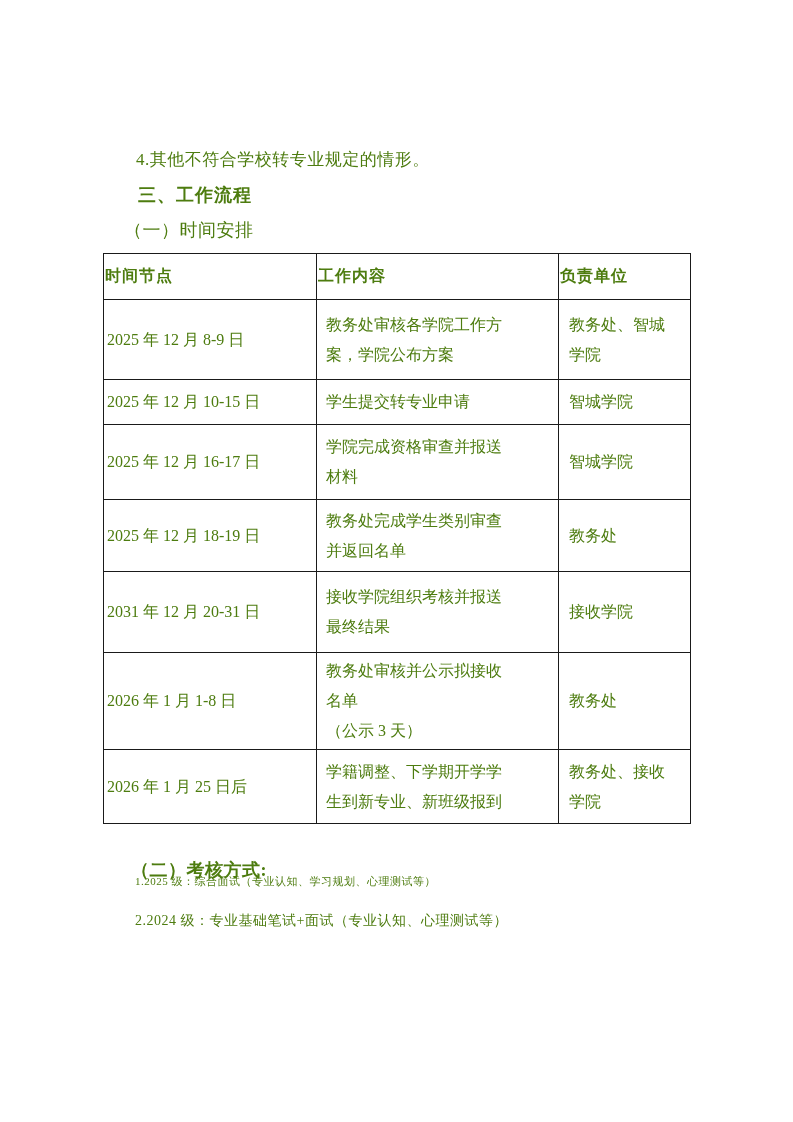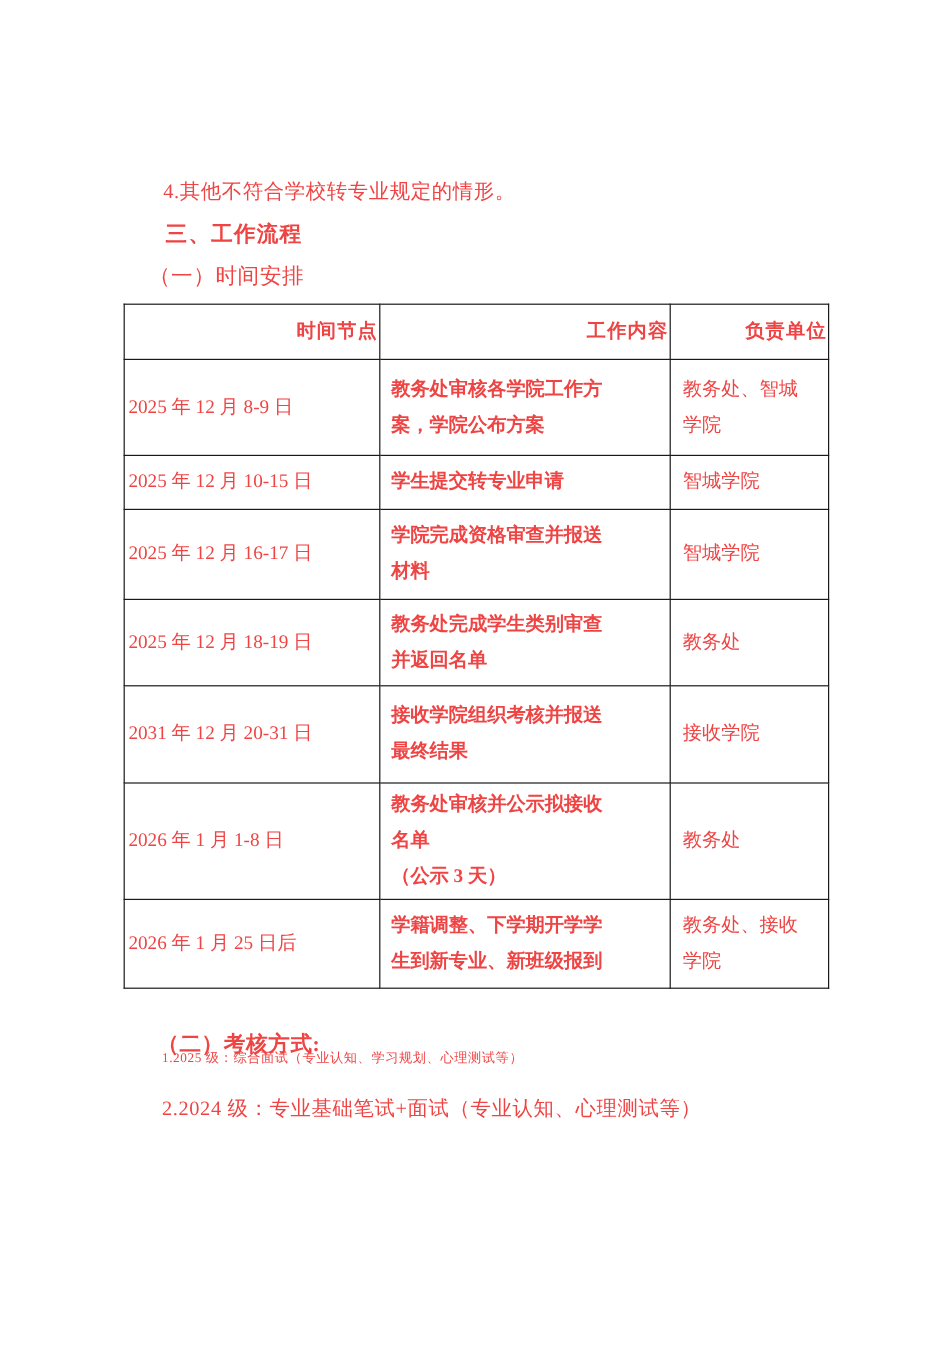--- a/index.html
+++ b/index.html
@@ -5,21 +5,21 @@
   html, body {
     margin: 0;
     padding: 0;
     background: #ffffff;
   }
   .page {
     position: relative;
     width: 793px;
     height: 1122px;
     background: #ffffff;
-    color: #ef4444;
+    color: #4d7c0f;
     font-family: "Liberation Serif", "DejaVu Serif", serif;
     overflow: hidden;
   }
   .abs { position: absolute; }
 
   .intro-line {
     left: 136px;
     top: 147px;
     font-size: 17px;
     line-height: 26px;
@@ -51,21 +51,21 @@
   }
   .assess-item-1 {
     left: 135px;
     top: 874px;
     font-size: 11px;
     letter-spacing: 0.5px;
   }
   .assess-item-2 {
     left: 135px;
     top: 912px;
-    font-size: 17px;
+    font-size: 14px;
     letter-spacing: 0.5px;
   }
 
   table.schedule {
     position: absolute;
     left: 103px;
     top: 253px;
     width: 587px;
     border-collapse: collapse;
     table-layout: fixed;
@@ -73,35 +73,34 @@
   }
   table.schedule th,
   table.schedule td {
     border: 1px solid #1a1a1a;
     vertical-align: middle;
     line-height: 30px;
     overflow: hidden;
   }
   table.schedule th {
     font-weight: bold;
-    text-align: right;
+    text-align: left;
     font-family: Liberation Mono, monospace;
     font-size: 16px;
     letter-spacing: 1px;
   }
   td.c-time {
     padding: 0 2px 0 3px;
     white-space: nowrap;
     text-align: left;
   }
   td.c-task {
     padding: 0 6px 0 9px;
     white-space: pre-line;
     text-align: left;
-    font-weight: bold;
   }
   td.c-unit {
     padding: 0 4px 0 10px;
     white-space: pre-line;
     text-align: left;
   }
   tr.r-head { height: 46px; }
   tr.r-0 { height: 80px; }
   tr.r-1 { height: 45px; }
   tr.r-2 { height: 75px; }

